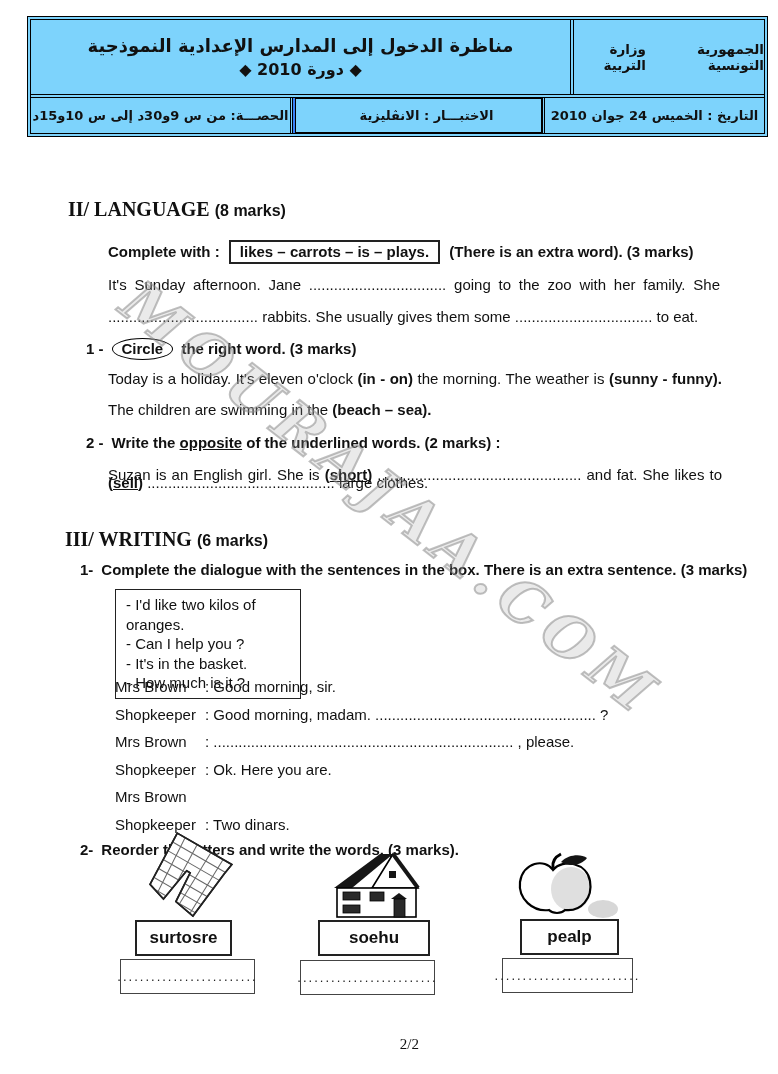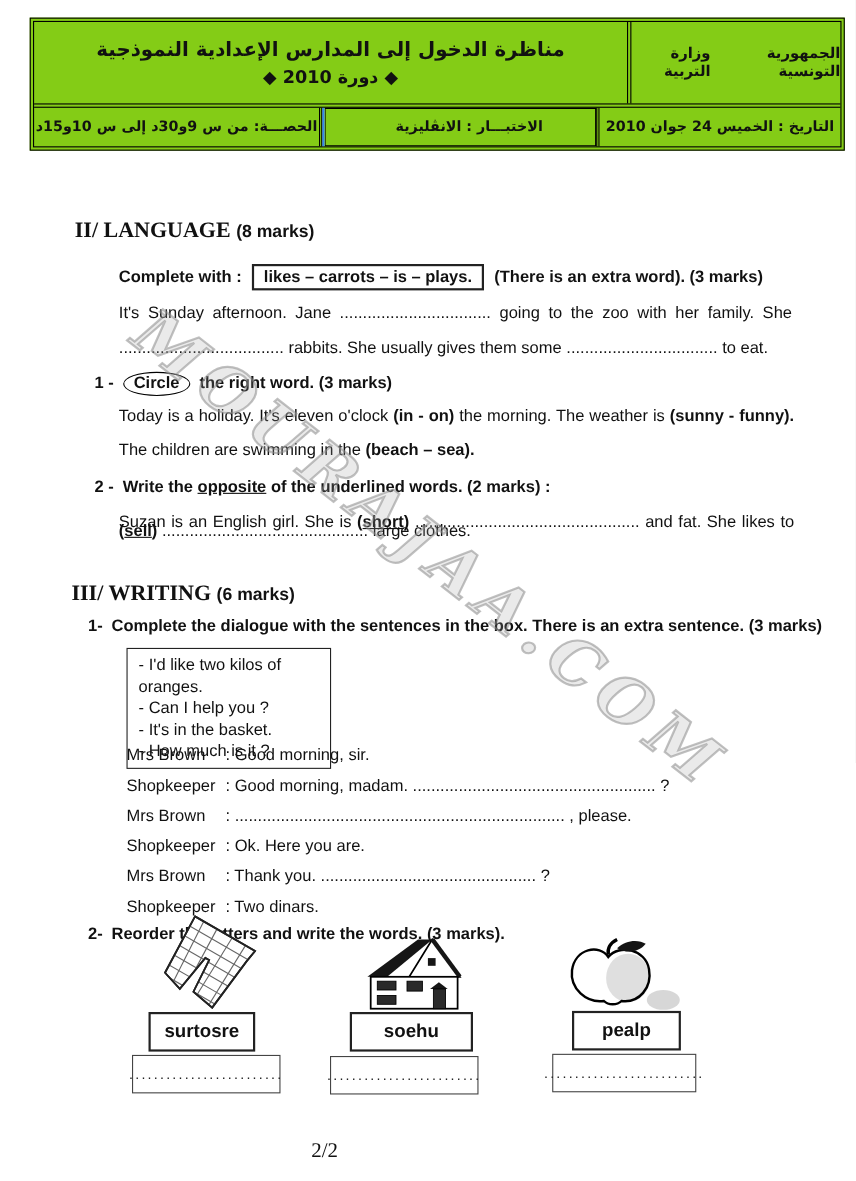--- a/index.html
+++ b/index.html
@@ -4,21 +4,21 @@
 <style>
   html,body{margin:0;padding:0;background:#e8e8e8;}
   .page{
     position:relative;width:778px;height:1074px;background:#ffffff;
     font-family:"Liberation Sans",sans-serif;color:#111;overflow:hidden;
     margin:0 auto;
   }
   
   .hdr{
     position:absolute;left:27px;top:16px;width:741px;box-sizing:border-box;
-    border:4px double #000;background:#84cc16;
+    border:4px double #000;background:#7dd3fc;
   }
   .hdr-row1{display:flex;height:74px;border-bottom:4px double #000;}
   .hdr-title-cell{
     flex:1;border-right:4px double #000;display:flex;flex-direction:column;
     align-items:center;justify-content:center;gap:4px;
   }
   .hdr-title{font-family:"DejaVu Sans",sans-serif;font-weight:bold;font-size:18px;}
   .hdr-year{font-family:"DejaVu Sans",sans-serif;font-weight:bold;font-size:16px;}
   .hdr-right-cell{
     width:190px;display:flex;flex-direction:row;align-items:center;
@@ -74,22 +74,22 @@
     display:flex;align-items:center;justify-content:center;
     font-weight:bold;font-size:17px;background:#fff;z-index:5;
   }
   .answer-box{
     position:absolute;box-sizing:border-box;border:1.4px solid #444;height:35px;
     display:flex;align-items:center;justify-content:center;
     font-size:13px;letter-spacing:2px;color:#222;background:#fff;z-index:5;
   }
   .reorder-icon{position:absolute;z-index:2;}
   .pageno{
-    position:absolute;left:283px;top:1036px;width:120px;text-align:left;
-    font-family:"Liberation Serif",serif;font-size:19px;color:#111;
+    position:absolute;left:299px;top:1036px;width:120px;text-align:right;
+    font-family:"Liberation Serif",serif;font-size:15px;color:#111;
   }
 </style>
 </head>
 <body>
 
 <div class="page">
 
   <div class="hdr">
     <div class="hdr-row1">
       <div class="hdr-title-cell" dir="rtl">
@@ -180,21 +180,20 @@
     <div class="dlg-row">
       <div class="dlg-speaker">Mrs Brown</div>
       <div class="dlg-text">: ........................................................................ , please.</div>
     </div>
     <div class="dlg-row">
       <div class="dlg-speaker">Shopkeeper</div>
       <div class="dlg-text">: Ok. Here you are.</div>
     </div>
     <div class="dlg-row">
       <div class="dlg-speaker">Mrs Brown</div>
-      <div class="dlg-text">: Thank you. ............................................... ?</div>
     </div>
     <div class="dlg-row">
       <div class="dlg-speaker">Shopkeeper</div>
       <div class="dlg-text">: Two dinars.</div>
     </div>
   </div>
 
   <div class="abs txt b numline" style="left:80px;top:841px;">
     <span>2-</span>
     <span>Reorder the letters and write the words. (3 marks).</span>

